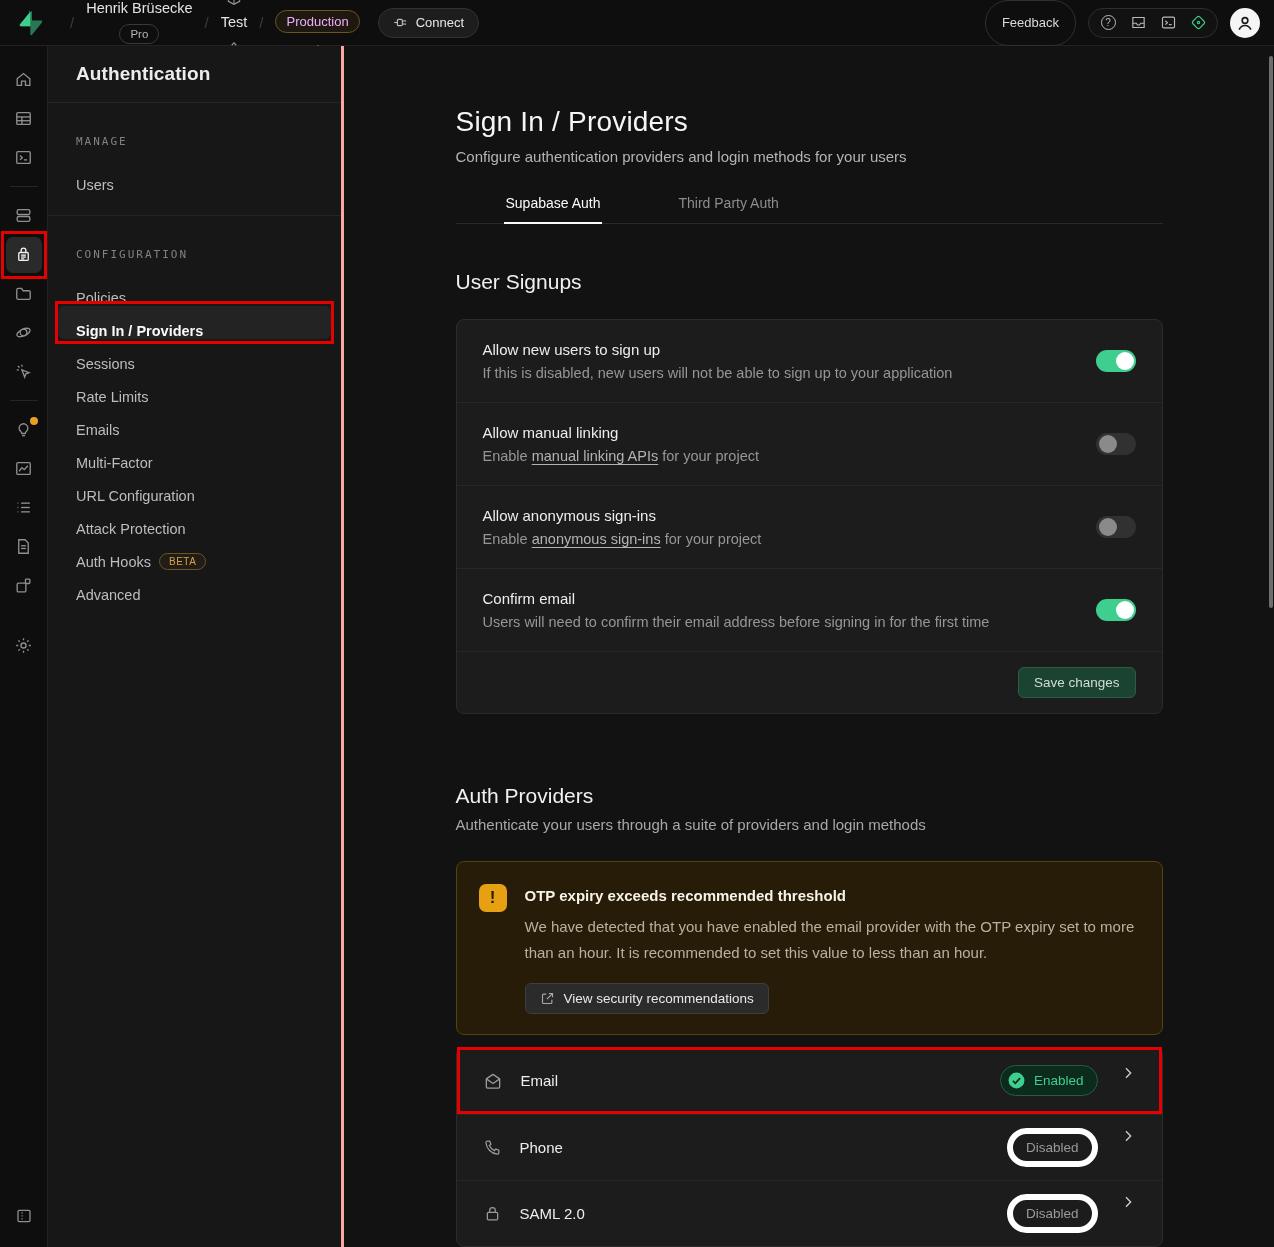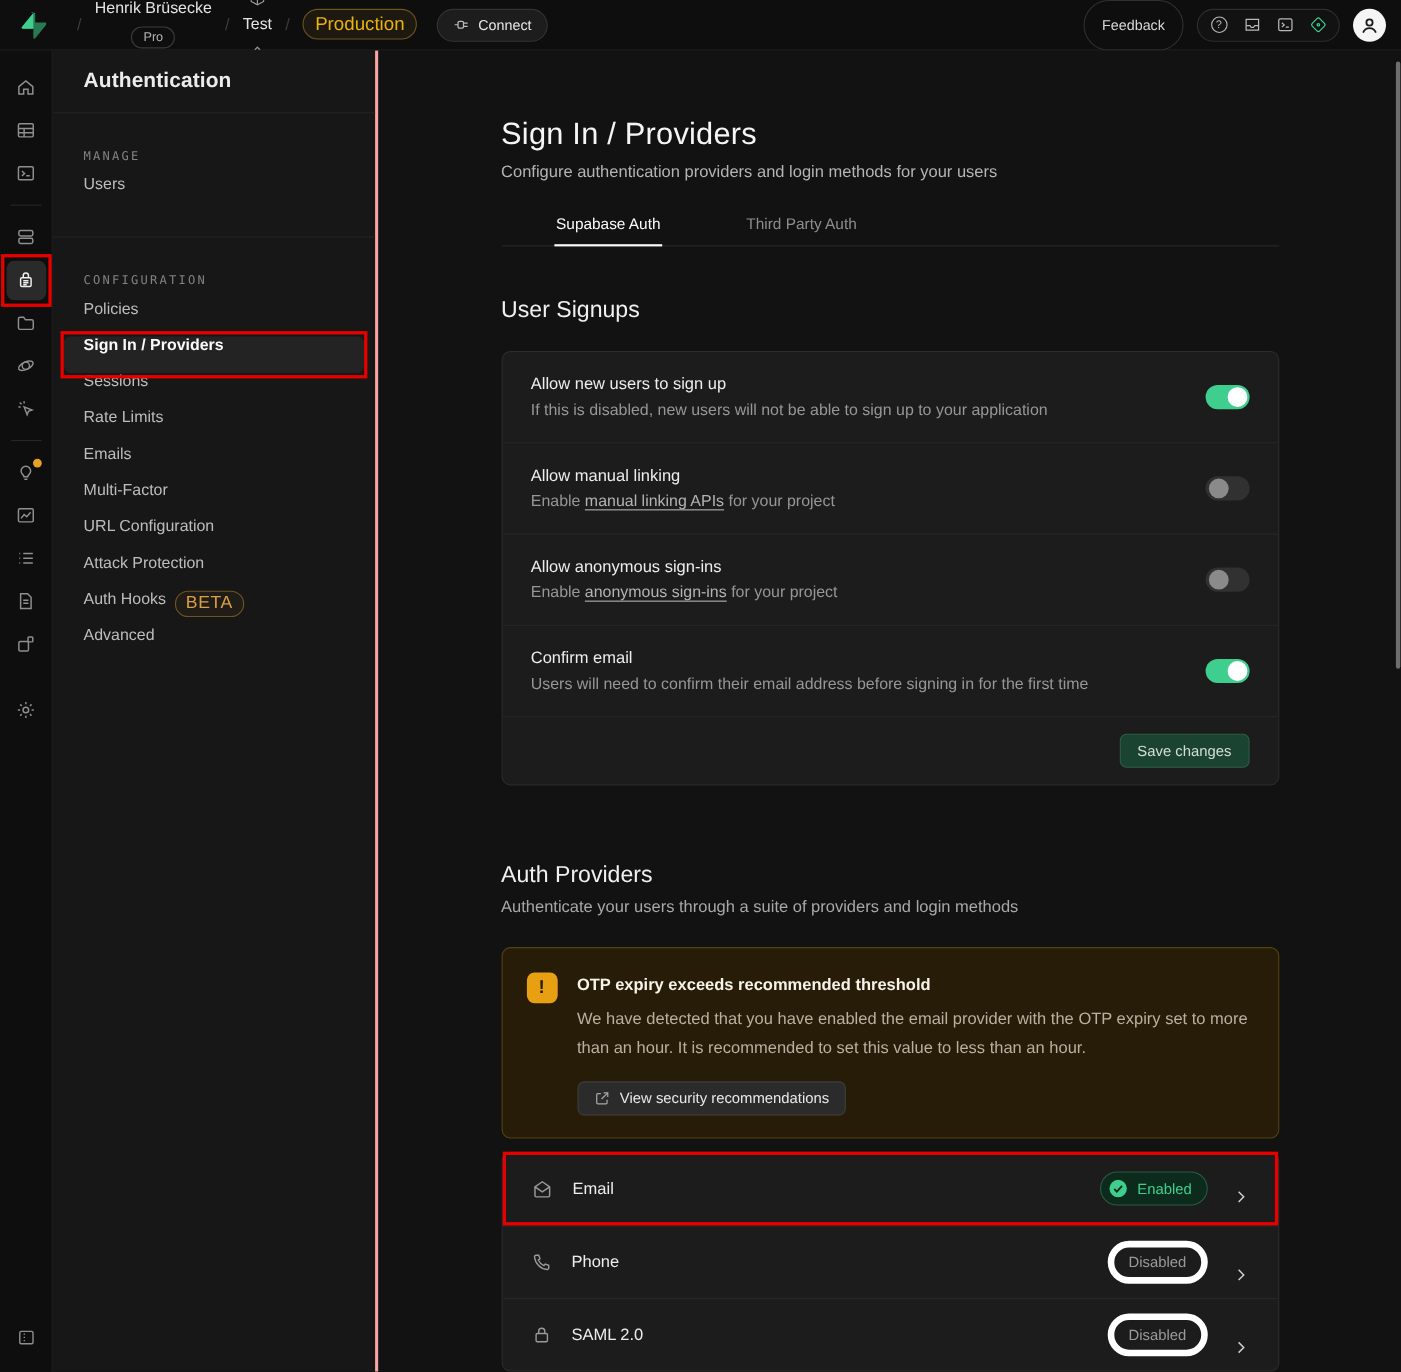--- a/index.html
+++ b/index.html
@@ -18,22 +18,22 @@
   }
   .logo { width:26px; height:26px; margin:0 16px 0 2px; flex:0 0 auto; }
   .crumb-sep { color:#3c3c3c; font-size:15px; padding:0 2px; }
   .crumb { display:flex; align-items:center; gap:8px; font-size:14.5px; color:#e4e4e4;flex-direction:column; }
   .crumb .c-icon { color:#9a9a9a; }
   .pill-badge {
     font-size:11.5px; padding:3px 10px; border-radius:999px;
     border:1px solid #3a3a3a; color:#b5b5b5; background:transparent;
   }
   .pill-badge.amber {
-    color:#eab308; border-color:#6d5420; background:rgba(224,166,63,0.07);
-    font-size:17px;
+    color:#f0abfc; border-color:#6d5420; background:rgba(224,166,63,0.07);
+    font-size:13px;
   }
   .caret-btn { color:#8f8f8f; background:none; border:none; cursor:pointer; padding:2px; }
   .connect-btn {
     display:flex; align-items:center; gap:8px; height:30px; padding:0 14px;
     background:#1d1d1d; border:1px solid #333; border-radius:999px;
     color:#e6e6e6; font-size:13px; margin-left:8px; cursor:pointer;
     font-family:inherit;
   }
   .topbar-right { margin-left:auto; display:flex; align-items:center; gap:12px; }
   .feedback-btn {
@@ -90,27 +90,27 @@
     padding:17px 28px; border-bottom:1px solid #242424;
   }
   .sidebar-title { font-size:19px; font-weight:600; color:#ececec; letter-spacing:0.1px; }
   .nav-section { padding:18px 10px 22px; }
   .nav-section.bordered { border-bottom:1px solid #242424; }
   .nav-label {
     font-family:"DejaVu Sans Mono", monospace; font-size:11px; letter-spacing:2px;
     color:#828282; padding:0 18px; margin:14px 0 12px;
   }
   .nav-item {
-    display:flex; align-items:flex-start; gap:8px;
+    display:flex; align-items:flex-end; gap:8px;
     height:33px; padding:0 18px; border-radius:6px; margin:0 0 0 0;
     font-size:14.5px; color:#bdbdbd; cursor:pointer; position:relative;
   }
   .nav-item.active { background:#232323; color:#fafafa; font-weight:700; }
   .beta-badge {
-    font-size:16px; letter-spacing:0.5px; color:#dba044; border:1px solid #6d5420;
+    font-size:10px; letter-spacing:0.5px; color:#dba044; border:1px solid #6d5420;
     padding:2px 9px; border-radius:999px; background:rgba(219,160,68,0.05);
   }
 
   
   .main { flex:1; position:relative; background:#121212; overflow:hidden; }
   .scroll-thumb {
     position:absolute; right:1px; top:10px; width:4px; height:552px;
     background:#6e6e6e; border-radius:2px; z-index:9;
   }
   .content { width:707px; margin:0 auto; padding-top:60px; }
@@ -184,21 +184,21 @@
 
   
   .providers-card { margin-top:12px; }
   .provider-row {
     display:flex; align-items:center; height:66px; padding:0 26px;
     border-top:1px solid #272727; position:relative; cursor:pointer;
   }
   .provider-row:first-child { border-top:none; }
   .provider-icon { color:#9a9a9a; margin-right:18px; }
   .provider-name { font-size:15px; color:#ededed; }
-  .provider-right { margin-left:auto; display:flex; align-items:flex-end; gap:22px; }
+  .provider-right { margin-left:auto; display:flex; align-items:flex-start; gap:22px; }
   .status-badge {
     display:inline-flex; align-items:center; gap:8px;
     border-radius:999px; font-size:13.5px; padding:6px 13px;
   }
   .status-badge.enabled {
     background:#0d2b1d; border:1px solid #2a5a41; color:#3ecf8e; padding:5px 13px 5px 6px;
   }
   .status-badge.disabled { border:6px solid #ffffff; color:#9a9a9a; }
   .chevron { color:#cfcfcf; }
 

